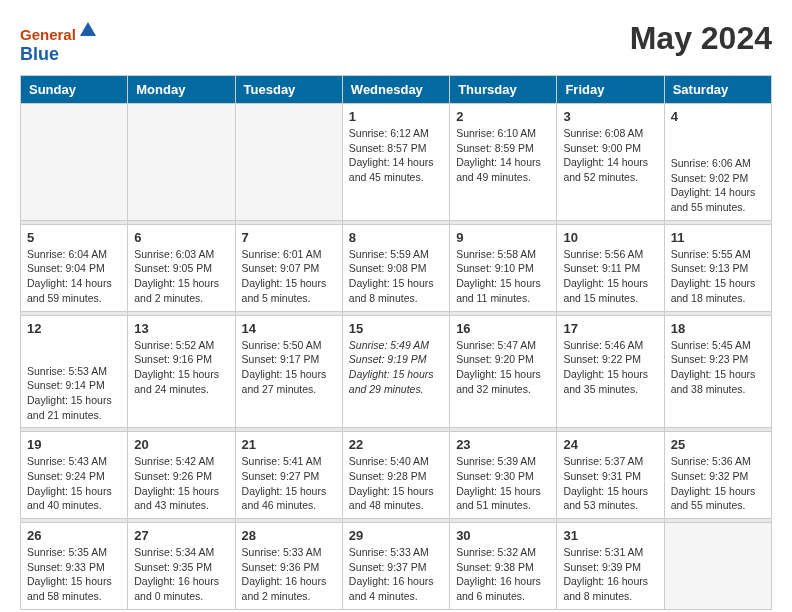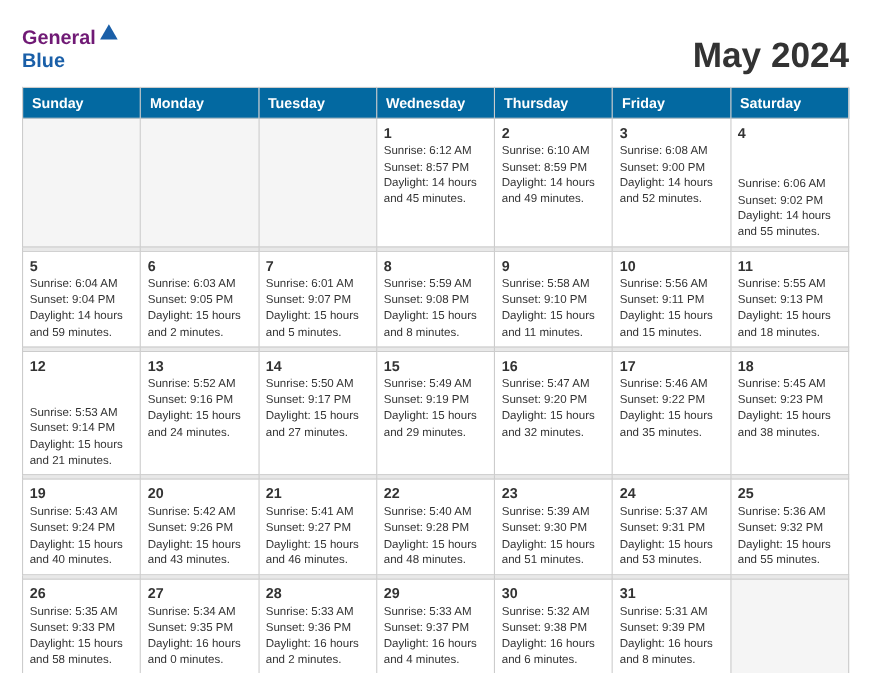--- a/index.html
+++ b/index.html
@@ -14,37 +14,36 @@
       display: flex;
       justify-content: space-between;
       align-items: flex-start;
       margin-bottom: 10px;
     }
     .logo {
       display: flex;
       align-items: center;
     }
     .logo-text-general {
-      font-size: 18px;
+      font-size: 15px;
       font-weight: bold;
-      color: #701a75;
+      color: #c2410c;
     }
     .logo-text-blue {
       font-size: 18px;
       font-weight: bold;
       color: #1a5fa8;
     }
     .logo-icon {
       width: 20px;
       height: 20px;
       margin-left: 2px;
     }
     .title-block {
       text-align: right;
-      margin-top: 12px;
     }
     .month-year {
       font-size: 32px;
       font-weight: bold;
       color: #333;
     }
     .location {
       font-size: 15px;
       color: #333;
     }
@@ -243,21 +242,21 @@
         </td>
         <td>
           <div class="day-number">14</div>
           <div class="day-info" style="white-space: pre-line;">Sunrise: 5:50 AM
 Sunset: 9:17 PM
 Daylight: 15 hours
 and 27 minutes.</div>
         </td>
         <td>
           <div class="day-number">15</div>
-          <div class="day-info" style="white-space: pre-line;">Sunrise: 5:49 AM
+          <div class="day-info" style="white-space: pre-line; font-style: italic;">Sunrise: 5:49 AM
 Sunset: 9:19 PM
 Daylight: 15 hours
 and 29 minutes.</div>
         </td>
         <td>
           <div class="day-number">16</div>
           <div class="day-info" style="white-space: pre-line;">Sunrise: 5:47 AM
 Sunset: 9:20 PM
 Daylight: 15 hours
 and 32 minutes.</div>

